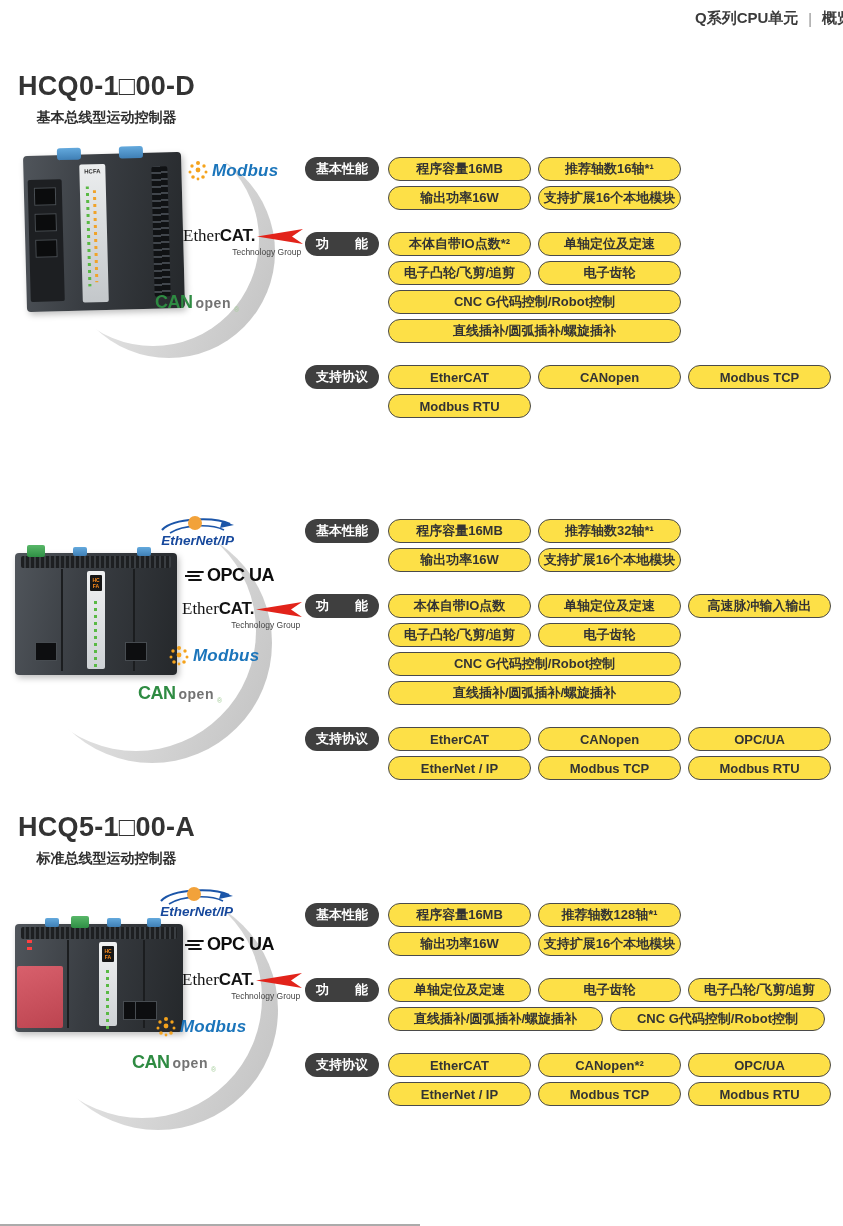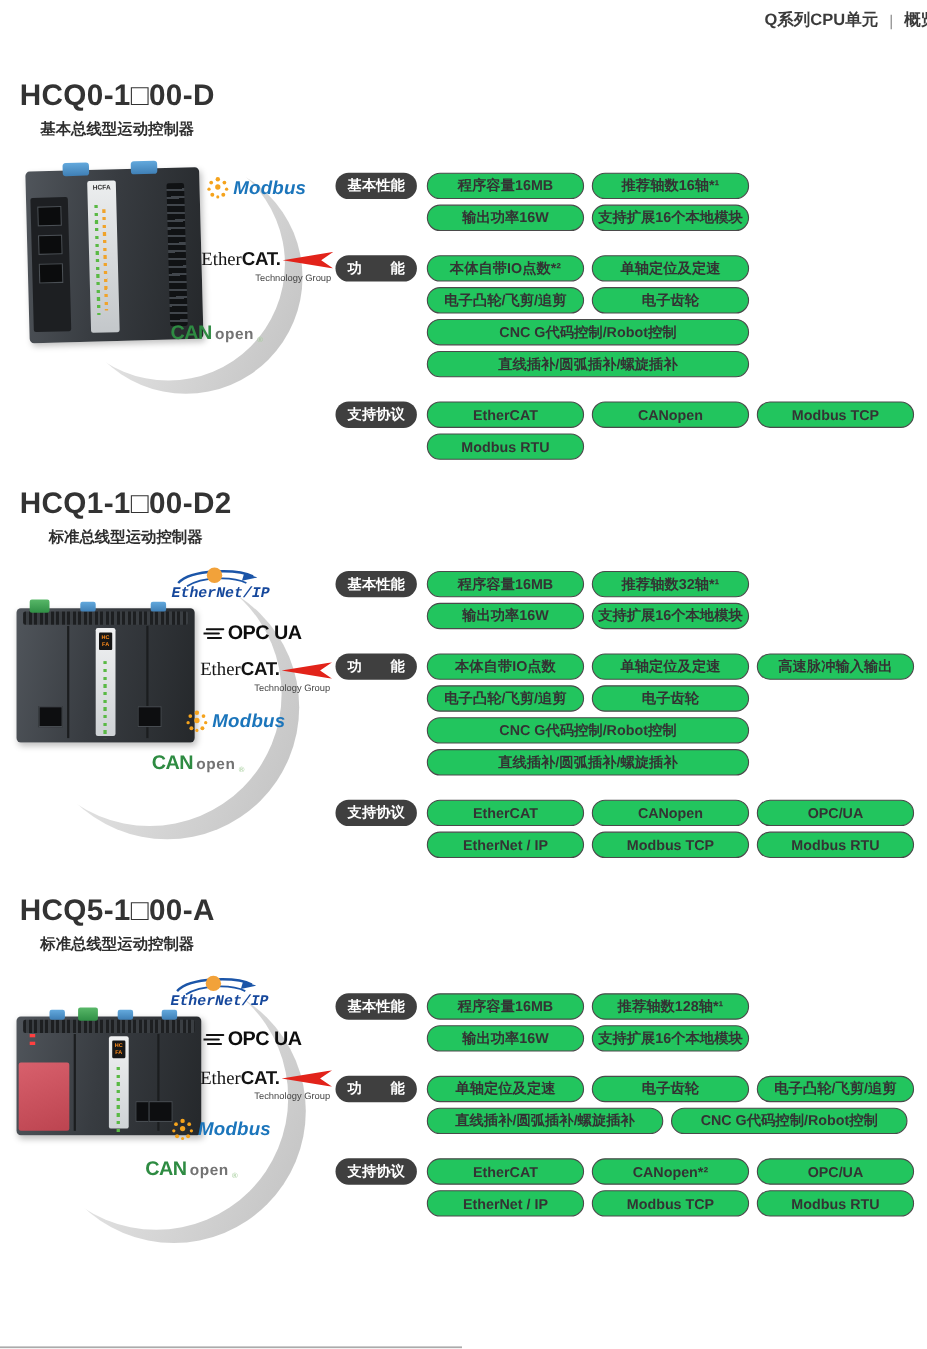--- a/index.html
+++ b/index.html
@@ -18,21 +18,21 @@
 
   
   .pillzone{position:absolute;left:305px;}
   .group{display:flex;align-items:flex-start;gap:9px;margin-bottom:17px;}
   .glabel{width:74px;min-width:74px;height:24px;line-height:24px;background:#3f3f3f;color:#fff;
     border-radius:13px;font-size:13px;font-weight:700;padding:0 11px;box-sizing:border-box;
     text-align:justify;text-align-last:justify;}
   .rows{display:flex;flex-direction:column;}
   .prow{display:flex;gap:7px;margin-bottom:5px;}
   .pill{box-sizing:border-box;width:143px;height:24px;border:1.5px solid #4a4a4a;border-radius:13px;
-    background:#22c55e;color:#333;font-size:13px;font-weight:700;display:flex;align-items:center;
+    background:#fde047;color:#333;font-size:13px;font-weight:700;display:flex;align-items:center;
     justify-content:center;white-space:nowrap;}
   .pill.w2{width:293px;}
   .pill.w15{width:215px;}
 
   
   .photo{position:absolute;}
   .swoosh{position:absolute;border-radius:50%;background:linear-gradient(115deg,#f0f0f0 10%,#c6c6c6 90%);}
   .swoosh::after{content:"";position:absolute;left:-16px;top:-12px;width:100%;height:100%;
     border-radius:50%;background:#fff;}
 
@@ -41,21 +41,21 @@
   .mb-text{font-style:italic;font-weight:800;font-size:17px;color:#1b75bb;letter-spacing:.2px;}
   .logo-ethercat{display:block;}
   .ec-line{display:flex;align-items:center;}
   .ec-ether{font-size:17px;font-weight:400;color:#131313;font-family:Liberation Serif, serif;}
   .ec-cat{font-size:17px;font-weight:900;color:#131313;letter-spacing:-.3px;}
   .ec-arrow{margin-left:2px;}
   .ec-sub{font-size:8.5px;color:#454545;text-align:right;padding-right:2px;margin-top:1px;}
   .co-can{font-weight:900;font-size:18px;color:#2e8b42;letter-spacing:-.5px;}
   .co-open{font-weight:700;font-size:14px;color:#737373;letter-spacing:.5px;}
   .co-reg{font-size:7px;color:#a5cd9b;align-self:flex-end;}
-  .logo-enip{display:flex;flex-direction:column;align-items:flex-start;gap:0;font-family:Liberation Mono, monospace;}
+  .logo-enip{display:flex;flex-direction:column;align-items:flex-end;gap:0;}
   .enip-text{font-style:italic;font-weight:800;font-size:13.5px;color:#16489c;margin-top:-4px;}
   .logo-opcua{gap:2px;}
   .opc-text{font-weight:900;font-size:18px;color:#0d0d0d;letter-spacing:-.5px;}
 
   
   .device{position:absolute;}
   .dbody{position:absolute;inset:0;border-radius:4px;box-shadow:2px 3px 6px rgba(0,0,0,.25);
     background:linear-gradient(100deg,#50555b 0%,#383c41 45%,#25282b 100%);}
   .cap{position:absolute;background:linear-gradient(#63a9dd,#3f7fb5);border-radius:3px;}
   .d1{left:10px;top:14px;width:158px;height:156px;transform:rotate(-1.5deg);}
@@ -201,24 +201,20 @@
             <div class="pill">CANopen</div>
             <div class="pill">Modbus TCP</div>
           </div>
           <div class="prow">
             <div class="pill">Modbus RTU</div>
           </div>
         </div>
       </div>
     </div>
 
-  <div class="titleblock" style="top:441px">
-    <div class="model">HCQ1-1□00-D2</div>
-    <div class="subtitle">标准总线型运动控制器</div>
-  </div>
 
   <div class="photo" style="left:10px;top:505px;width:290px;height:270px">
     <div class="swoosh" style="left:22px;top:18px;width:240px;height:240px"></div>
     <div class="device d2">
       <div class="dbody"></div>
       <div class="vents"></div>
       <div class="greenterm" style="left:12px"></div>
       <div class="smallcap" style="left:58px"></div>
       <div class="smallcap" style="right:26px"></div>
       <div class="seam" style="left:46px"></div>

